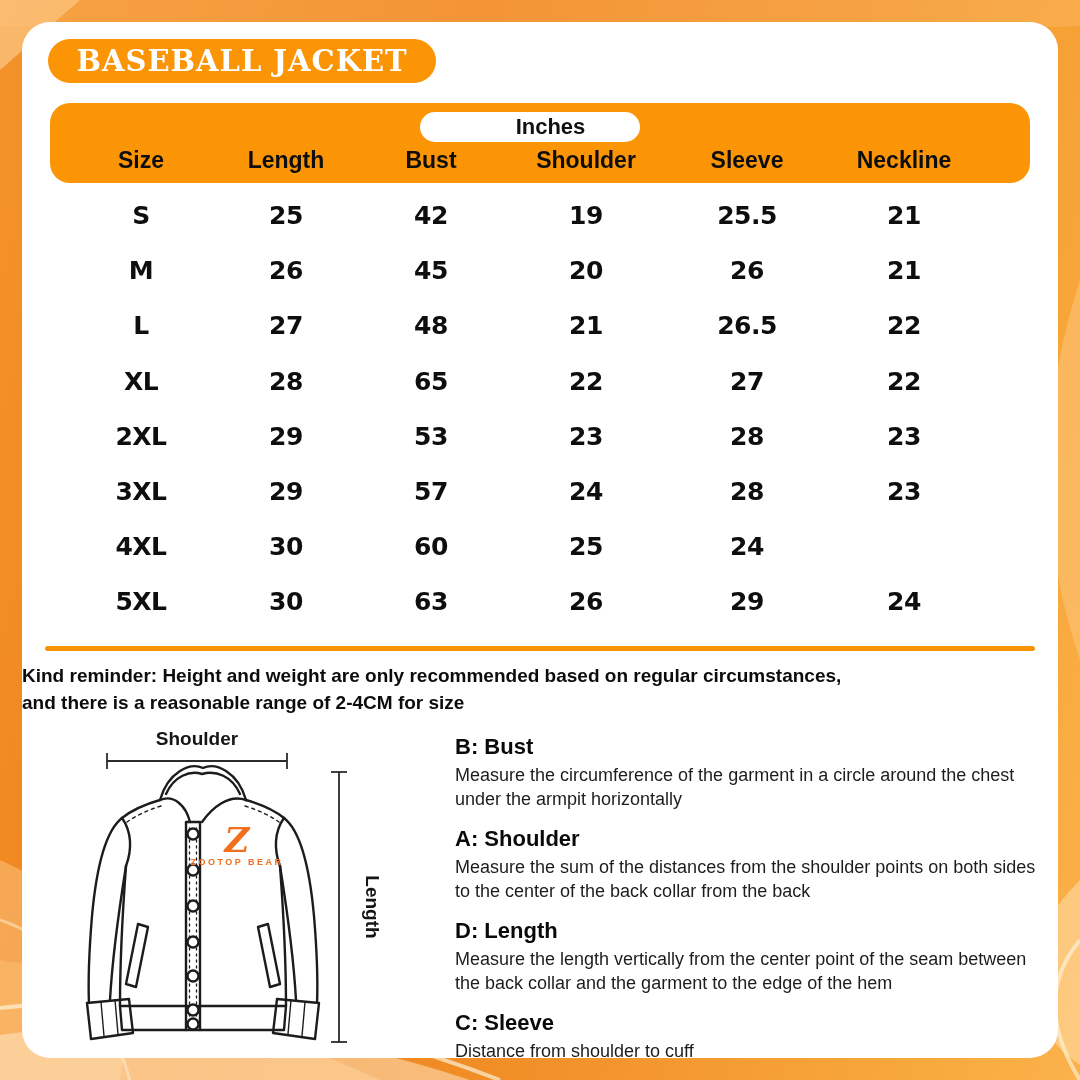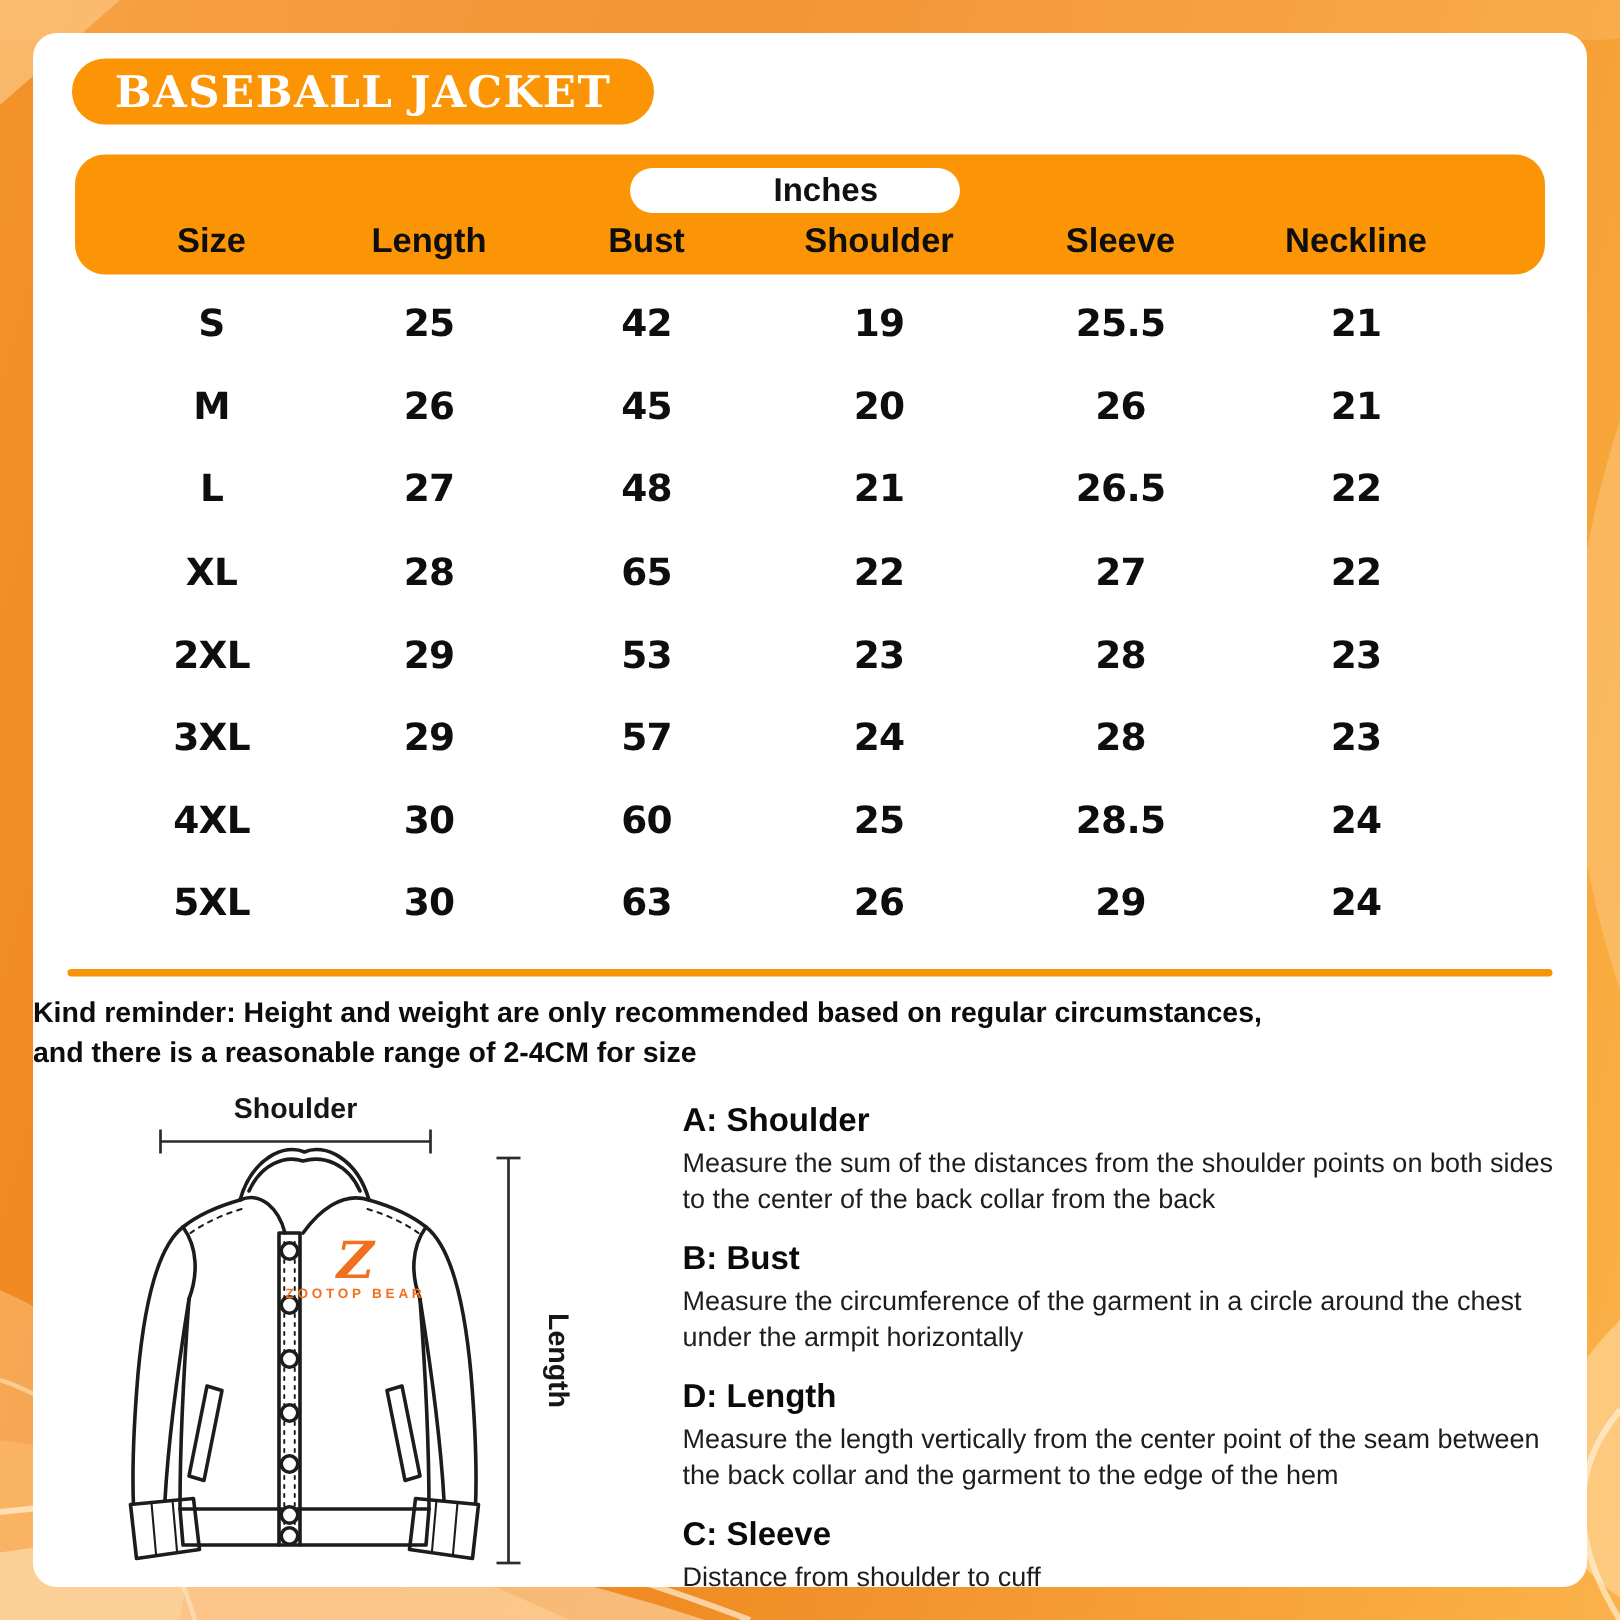--- a/index.html
+++ b/index.html
@@ -1,20 +1,20 @@
 <!DOCTYPE html>
 <html><head>
 <meta charset="utf-8">
 <style>
   html,body{margin:0;padding:0;}
   body{width:1080px;height:1080px;overflow:hidden;font-family:"Liberation Sans",sans-serif;}
   .stage{position:relative;width:1080px;height:1080px;overflow:hidden;
          background:linear-gradient(105deg,#f4932b 0%,#ee7f18 35%,#f2922a 62%,#f8a93c 88%,#fbb24b 100%);}
   .waves{position:absolute;left:0;top:0;width:1080px;height:1080px;display:block;}
-  .card{position:absolute;left:22px;top:22px;width:1036px;height:1036px;background:#ffffff;border-radius:16px;}
+  .card{position:absolute;left:22px;top:22px;width:1036px;height:1036px;background:#ffffff;border-radius:28px;}
 
   
   .title-pill{position:absolute;left:26px;top:17px;width:388px;height:44px;border-radius:23px;
               background:#FB9505;display:flex;align-items:center;justify-content:center;}
   .title-pill span{color:#ffffff;font-family:"DejaVu Serif",serif;font-weight:bold;font-size:29px;letter-spacing:1px;}
 
   
   .band{position:absolute;left:28px;top:81px;width:980px;height:80px;background:#FB9505;border-radius:20px;}
   .unit-pill{position:absolute;left:370px;top:9px;width:220px;height:30px;background:#ffffff;border-radius:16px;
              display:flex;align-items:center;justify-content:center;}
@@ -132,21 +132,20 @@
         <div class="cell">57</div>
         <div class="cell">24</div>
         <div class="cell">28</div>
         <div class="cell">23</div>
       </div>
       <div class="cols row">
         <div class="cell">4XL</div>
         <div class="cell">30</div>
         <div class="cell">60</div>
         <div class="cell">25</div>
-        <div class="cell">28.5</div>
         <div class="cell">24</div>
       </div>
       <div class="cols row">
         <div class="cell">5XL</div>
         <div class="cell">30</div>
         <div class="cell">63</div>
         <div class="cell">26</div>
         <div class="cell">29</div>
         <div class="cell">24</div>
       </div>
@@ -227,26 +226,26 @@
           </g>
         </g>
 
         <text class="logo-z" x="177" y="132" text-anchor="middle">Z</text>
         <text class="logo-word" x="177" y="145" text-anchor="middle">ZOOTOP BEAR</text>
       </svg>
     </div>
 
     <div class="defs">
       <div class="def-block">
+        <div class="def-heading">B: Bust</div>
+        <p class="def-body">Measure the circumference of the garment in a circle around the chest under the armpit horizontally</p>
+      </div>
+      <div class="def-block">
         <div class="def-heading">A: Shoulder</div>
         <p class="def-body">Measure the sum of the distances from the shoulder points on both sides to the center of the back collar from the back</p>
-      </div>
-      <div class="def-block">
-        <div class="def-heading">B: Bust</div>
-        <p class="def-body">Measure the circumference of the garment in a circle around the chest under the armpit horizontally</p>
       </div>
       <div class="def-block">
         <div class="def-heading">D: Length</div>
         <p class="def-body">Measure the length vertically from the center point of the seam between the back collar and the garment to the edge of the hem</p>
       </div>
       <div class="def-block gap-large">
         <div class="def-heading">C: Sleeve</div>
         <p class="def-body">Distance from shoulder to cuff</p>
       </div>
     </div>

